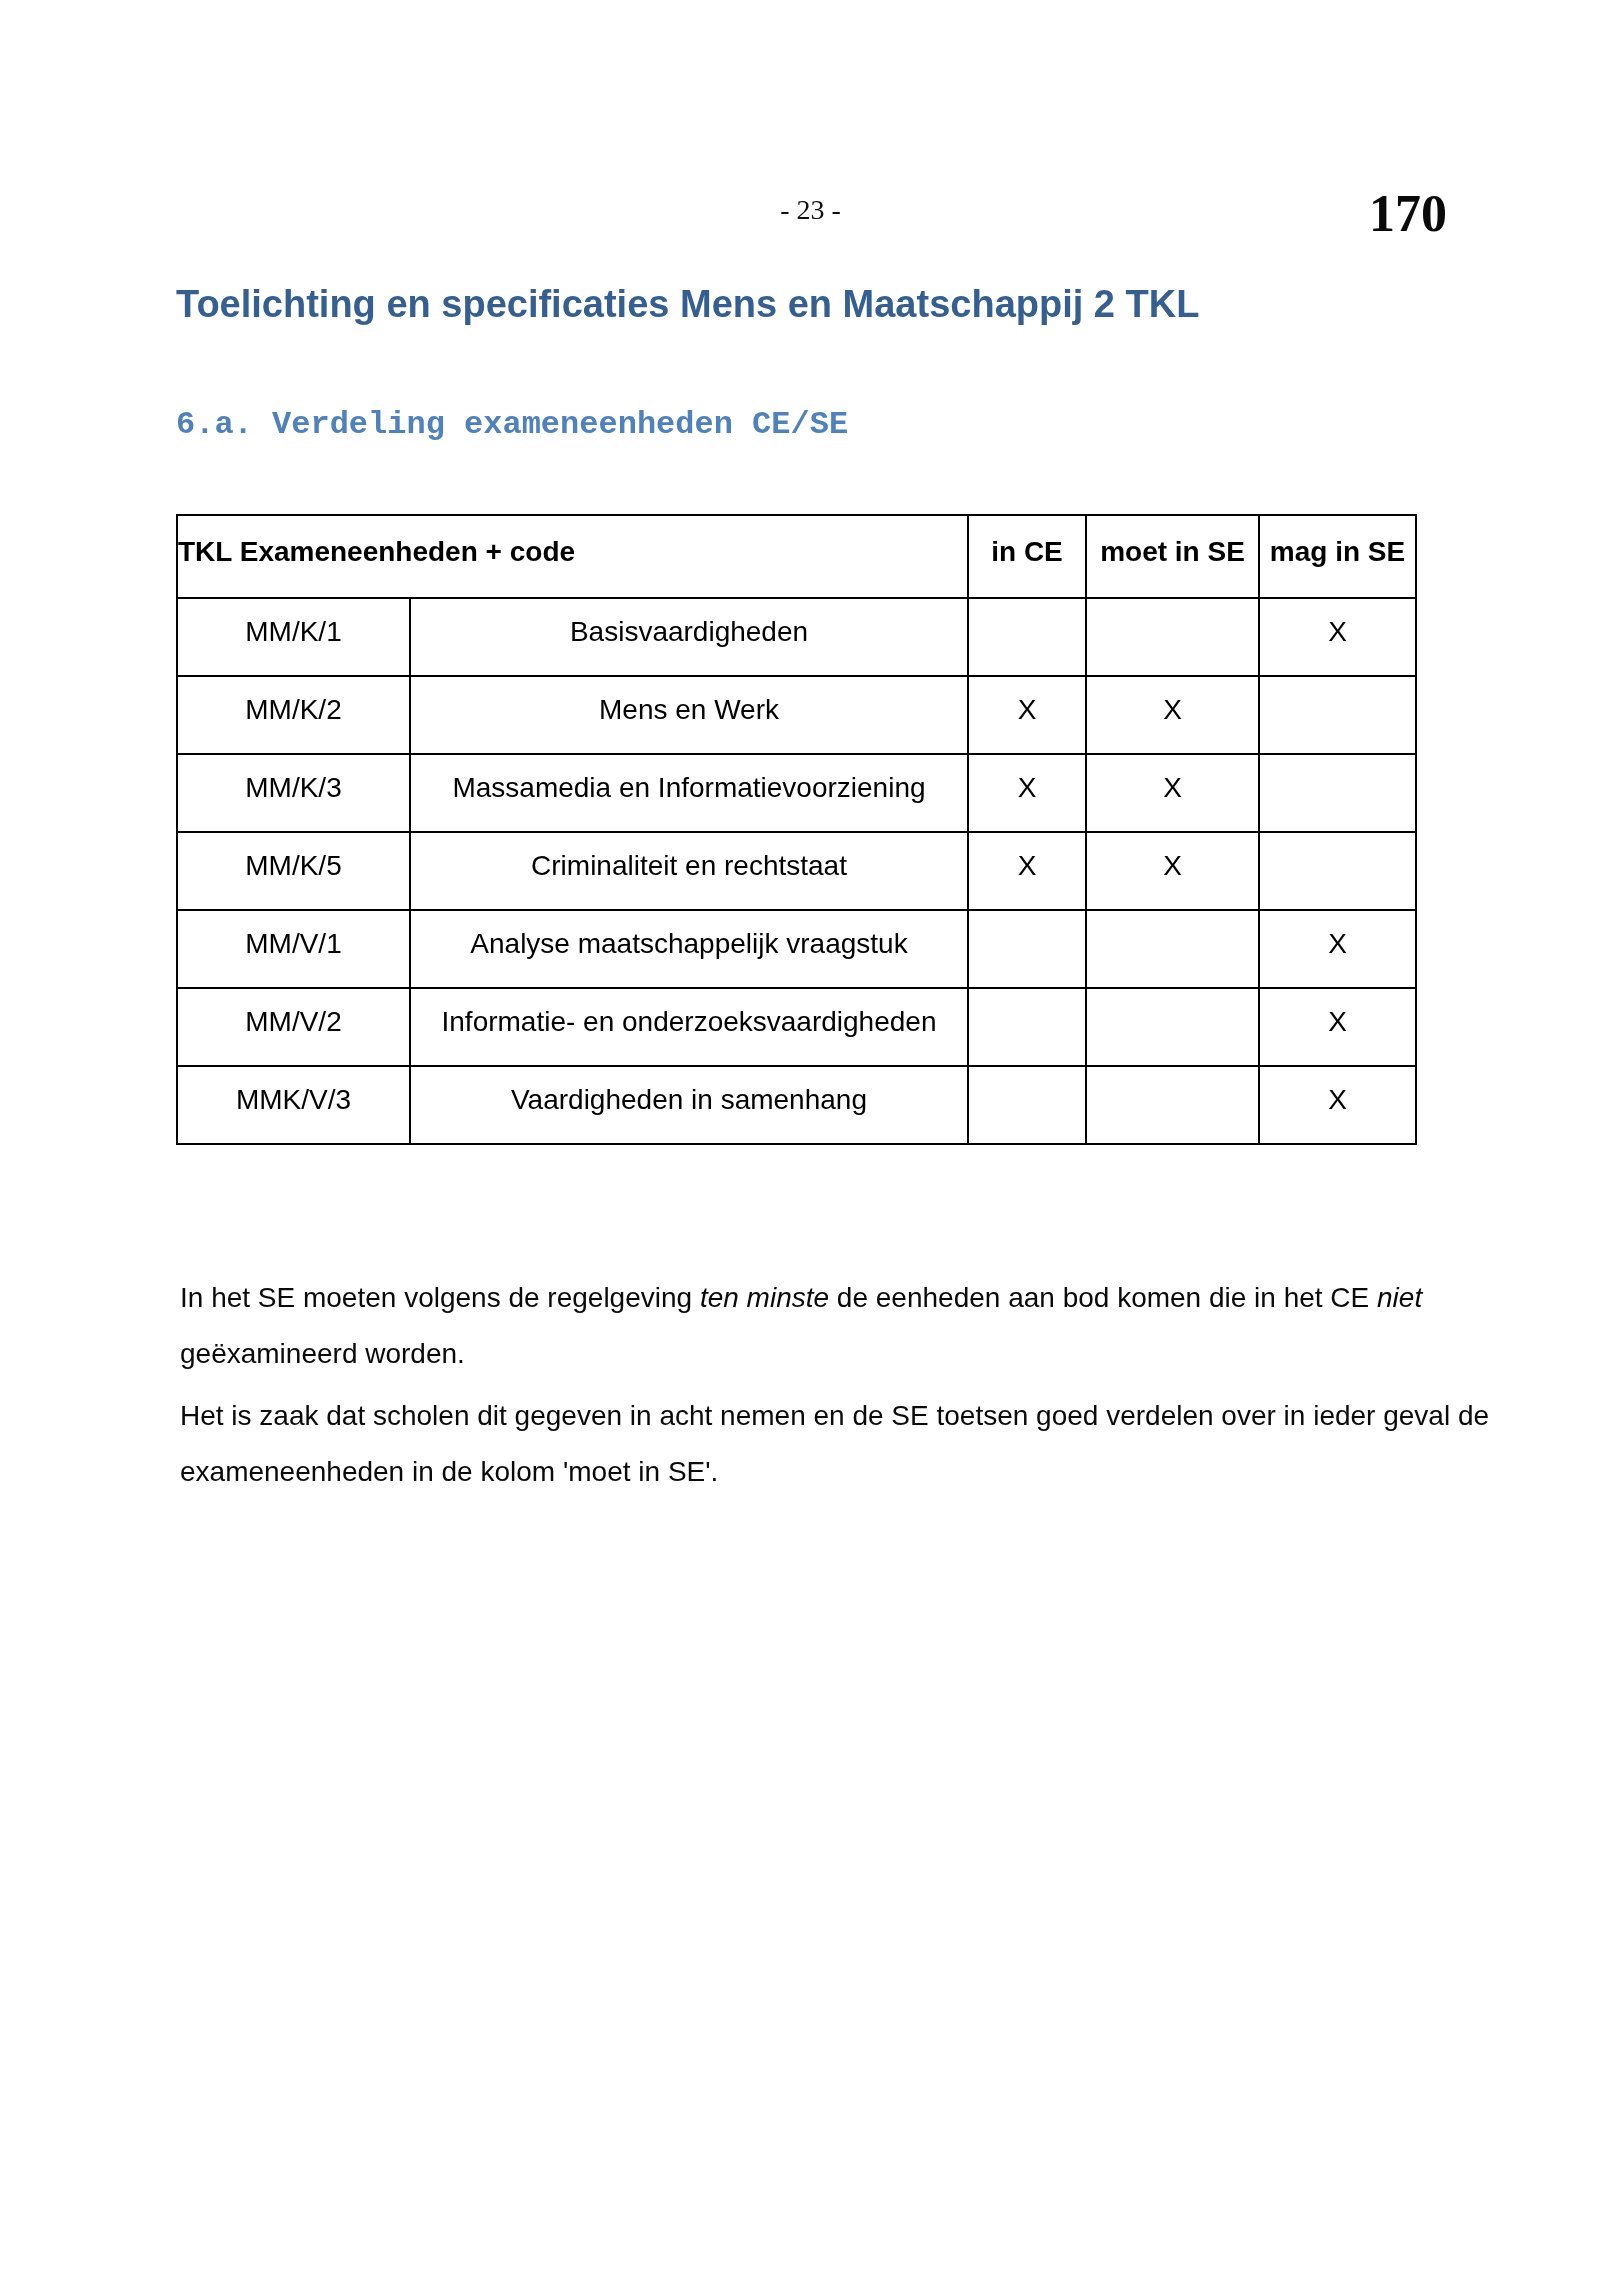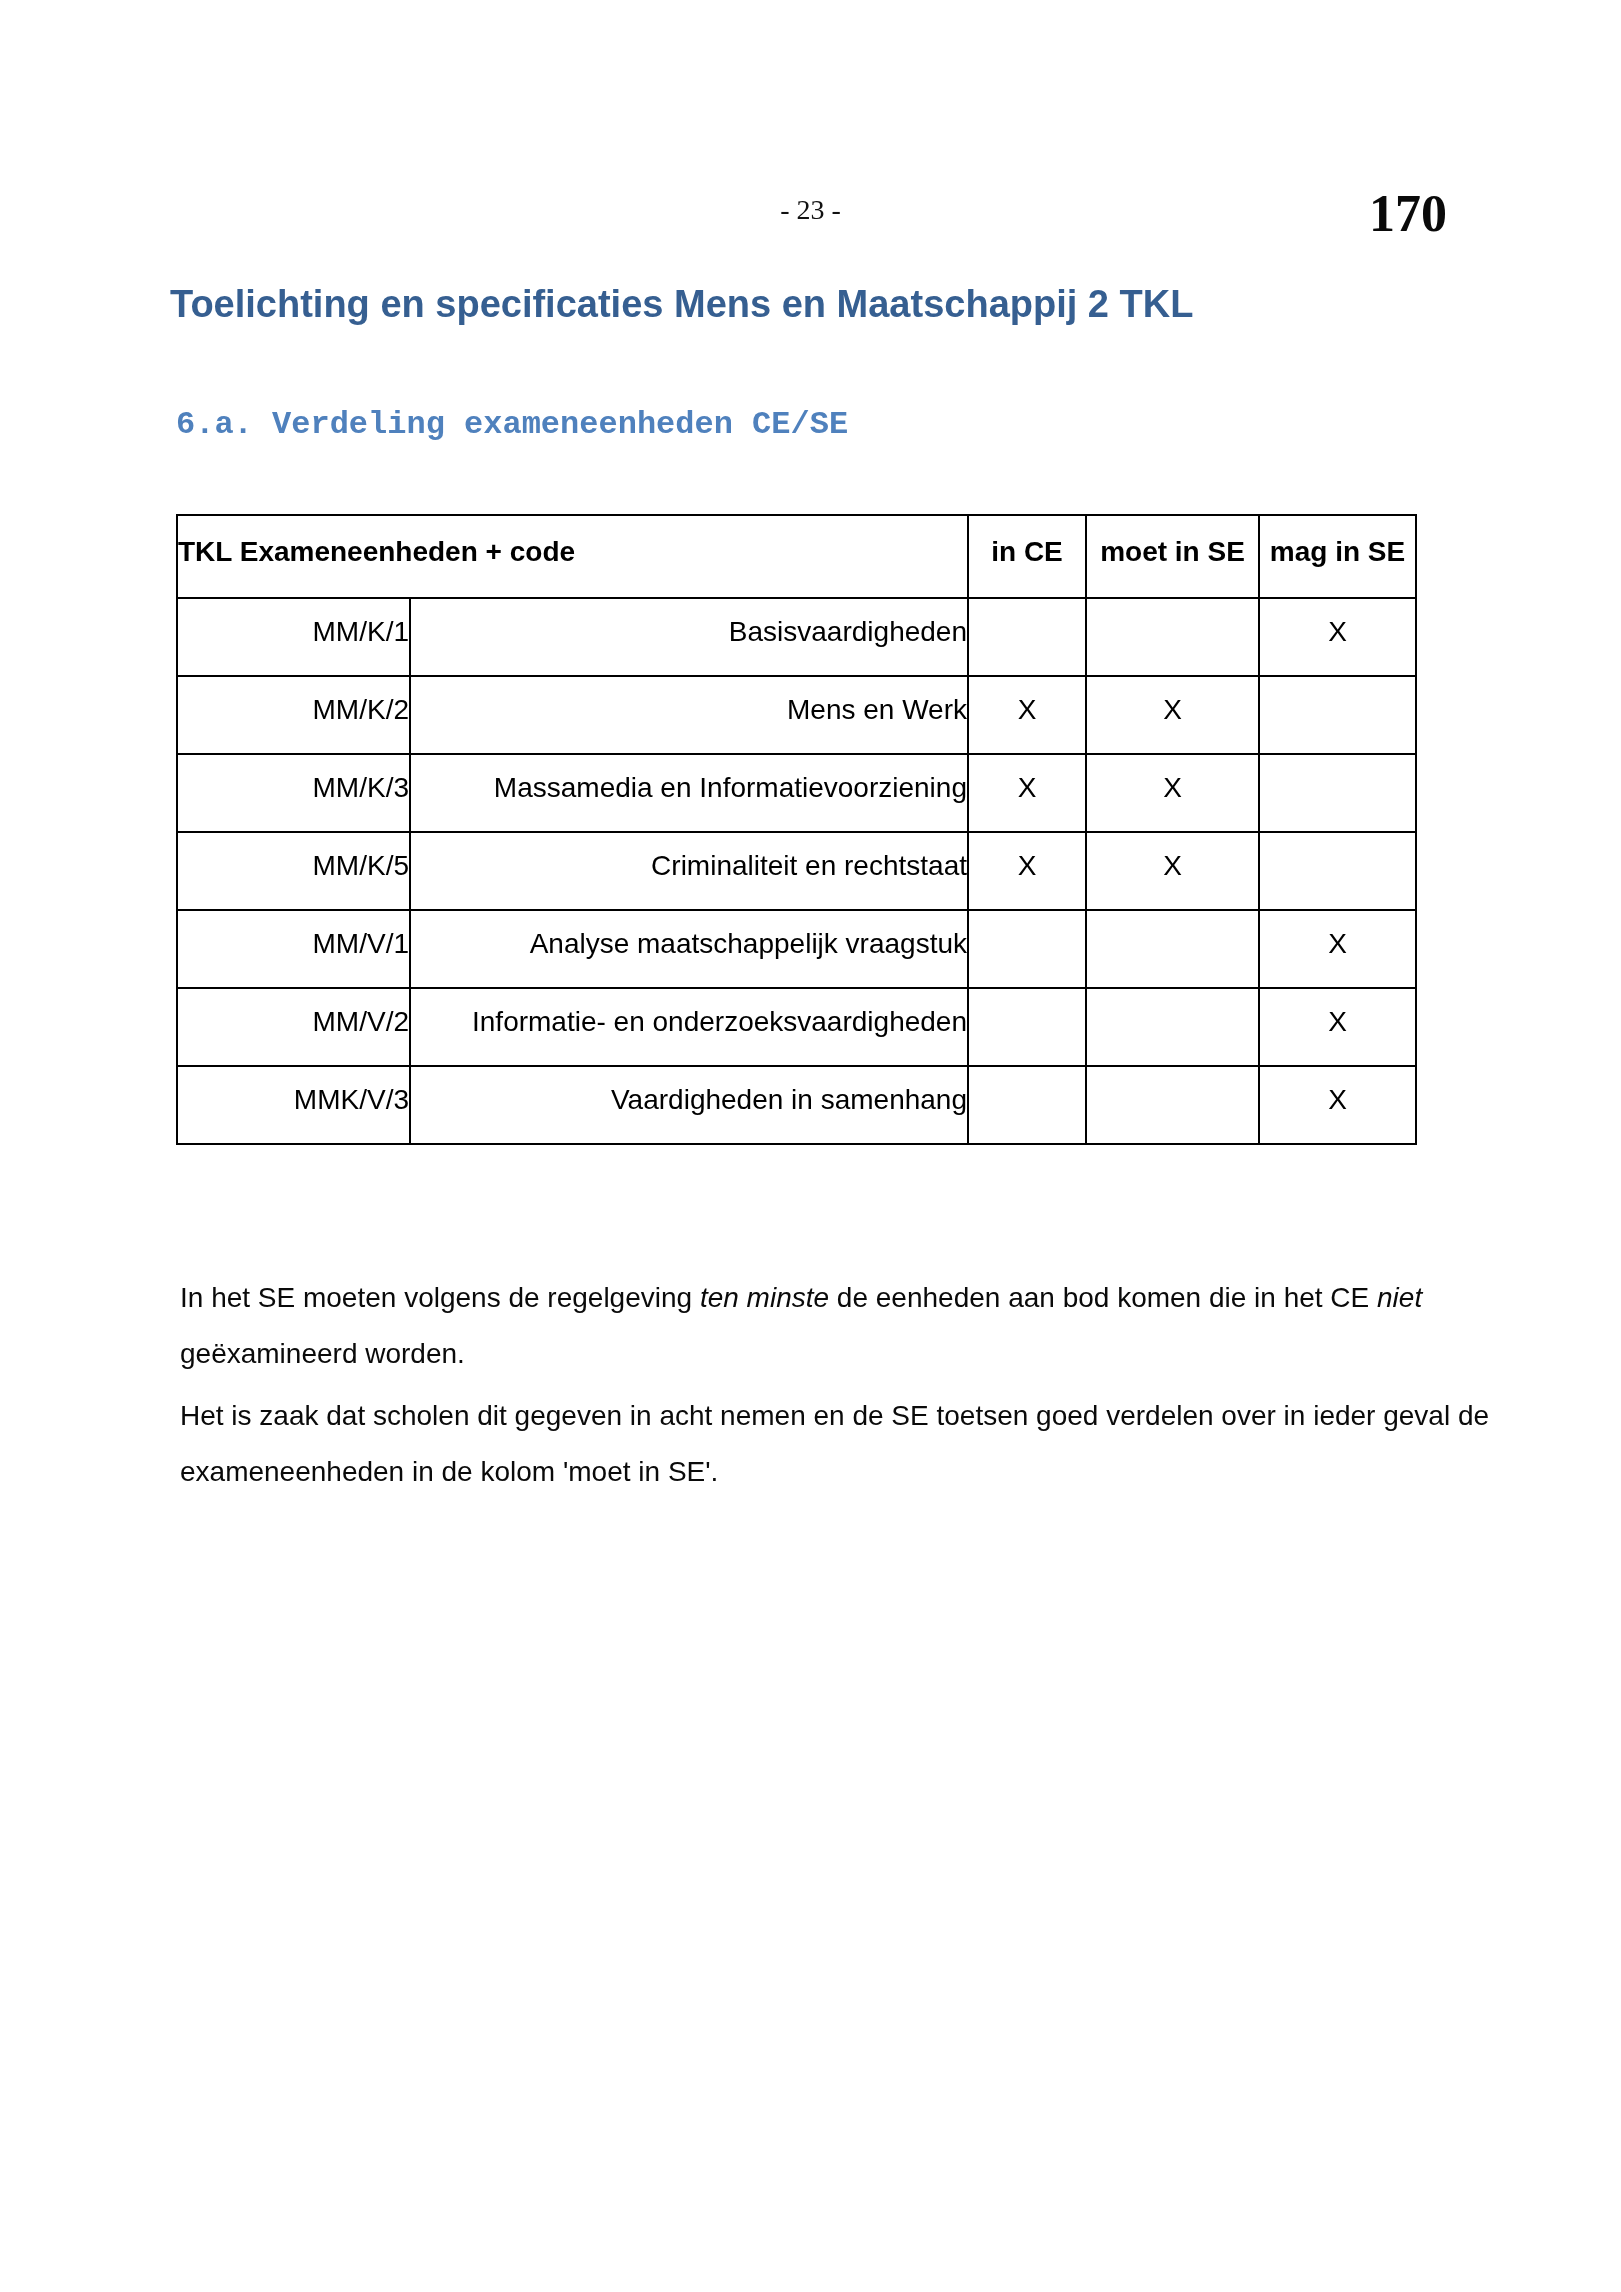--- a/index.html
+++ b/index.html
@@ -27,21 +27,21 @@
     top: 184px;
     right: 174px;
     font-family: "Liberation Serif", serif;
     font-size: 52px;
     font-weight: bold;
     color: #0a0a0a;
   }
   .title {
     position: absolute;
     top: 283px;
-    left: 170px;
+    left: 176px;
     margin: 0;
     font-size: 38px;
     font-weight: bold;
     color: #365F91;
     letter-spacing: 0px;
   }
   .subtitle {
     position: absolute;
     top: 406px;
     left: 176px;
@@ -76,21 +76,21 @@
     text-align: left;
     padding-left: 13.7px;
     font-weight: bold;
   }
   th.cell-mark-head {
     text-align: center;
     font-weight: bold;
     padding-left: 0;
   }
   td.cell-code, td.cell-name {
-    text-align: right;
+    text-align: center;
     padding-left: 13.7px;
   }
   td.cell-mark {
     text-align: center;
     font-size: 29px;
   }
   .para {
     position: absolute;
     left: 176px;
     width: 1313px;

